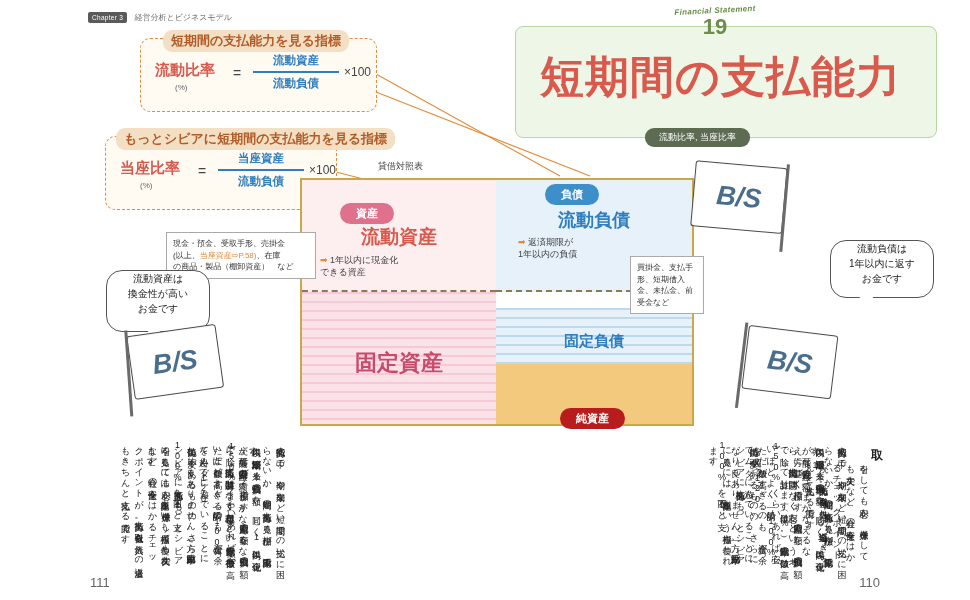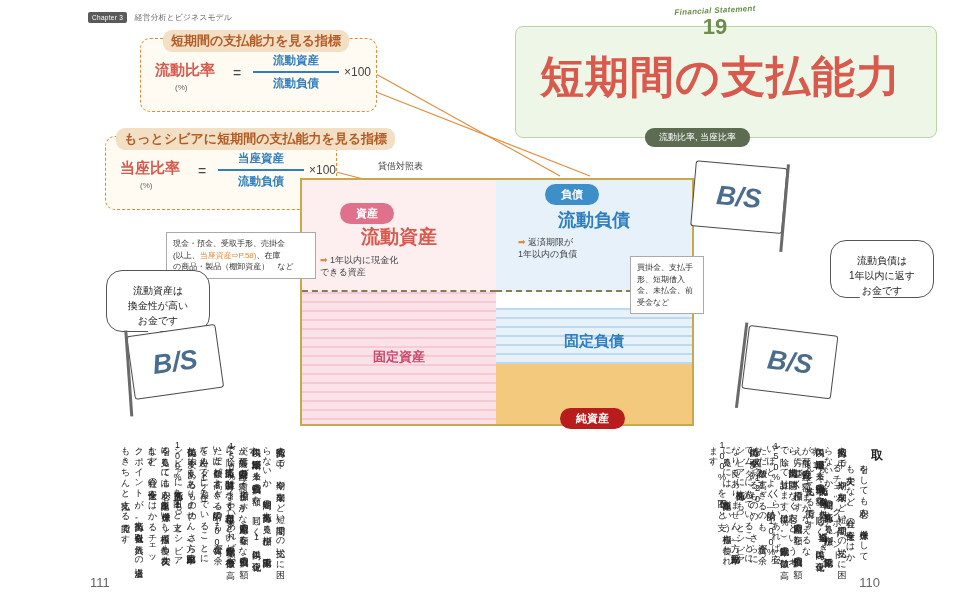--- a/index.html
+++ b/index.html
@@ -111,21 +111,21 @@
     background-image:repeating-linear-gradient(180deg,#bcd9ee 0 2px,#e6f1fa 2px 9px);
   }
 
   .cell-title{
     position:absolute;left:0;width:100%;text-align:center;font-weight:bold;
   }
   .ca-title{top:44px;font-size:19px;color:#d9594c;}
   .ca-note{
     position:absolute;left:18px;top:74px;font-size:9px;color:#444;line-height:1.35;
   }
-  .fa-title{top:56px;font-size:13px;color:#c94b6b;}
+  .fa-title{top:56px;font-size:22px;color:#c94b6b;}
   .cl-title{top:28px;font-size:18px;color:#2f7fbf;}
   .cl-note{position:absolute;left:22px;top:56px;font-size:9px;color:#444;line-height:1.35;}
   .fl-title{top:24px;font-size:15px;color:#2f7fbf;}
 
   .pill{
     position:absolute;color:#fff;font-size:11px;font-weight:bold;
     padding:3px 16px;border-radius:11px;white-space:nowrap;z-index:3;
   }
   .pill-asset{left:340px;top:203px;background:#e0718d;}
   .pill-liab{left:545px;top:184px;background:#3d8fc9;}
@@ -139,21 +139,21 @@
     font-size:8px;color:#333;line-height:1.45;padding:5px 6px;box-sizing:border-box;
   }
   .note-ca{left:166px;top:232px;width:150px;}
   .note-cl{left:630px;top:256px;width:74px;}
   .note-ca .orange{color:#e58a3a;}
 
   
   .bubble{
     position:absolute;background:#fff;border:1.4px solid #555;border-radius:16px;
     font-size:10px;color:#222;line-height:1.5;text-align:center;
-    padding:12px 10px;box-sizing:border-box;
+    padding:0 10px;box-sizing:border-box;
   }
   .bubble:after{
     content:"";position:absolute;width:0;height:0;
   }
   .b1{left:106px;top:270px;width:104px;height:62px;}
   .b1:after{left:40px;bottom:-11px;border-left:9px solid transparent;border-right:5px solid transparent;border-top:12px solid #fff;}
   .b2{left:830px;top:240px;width:104px;height:58px;}
   .b2:after{left:28px;bottom:-11px;border-left:6px solid transparent;border-right:9px solid transparent;border-top:12px solid #fff;}
 
   

